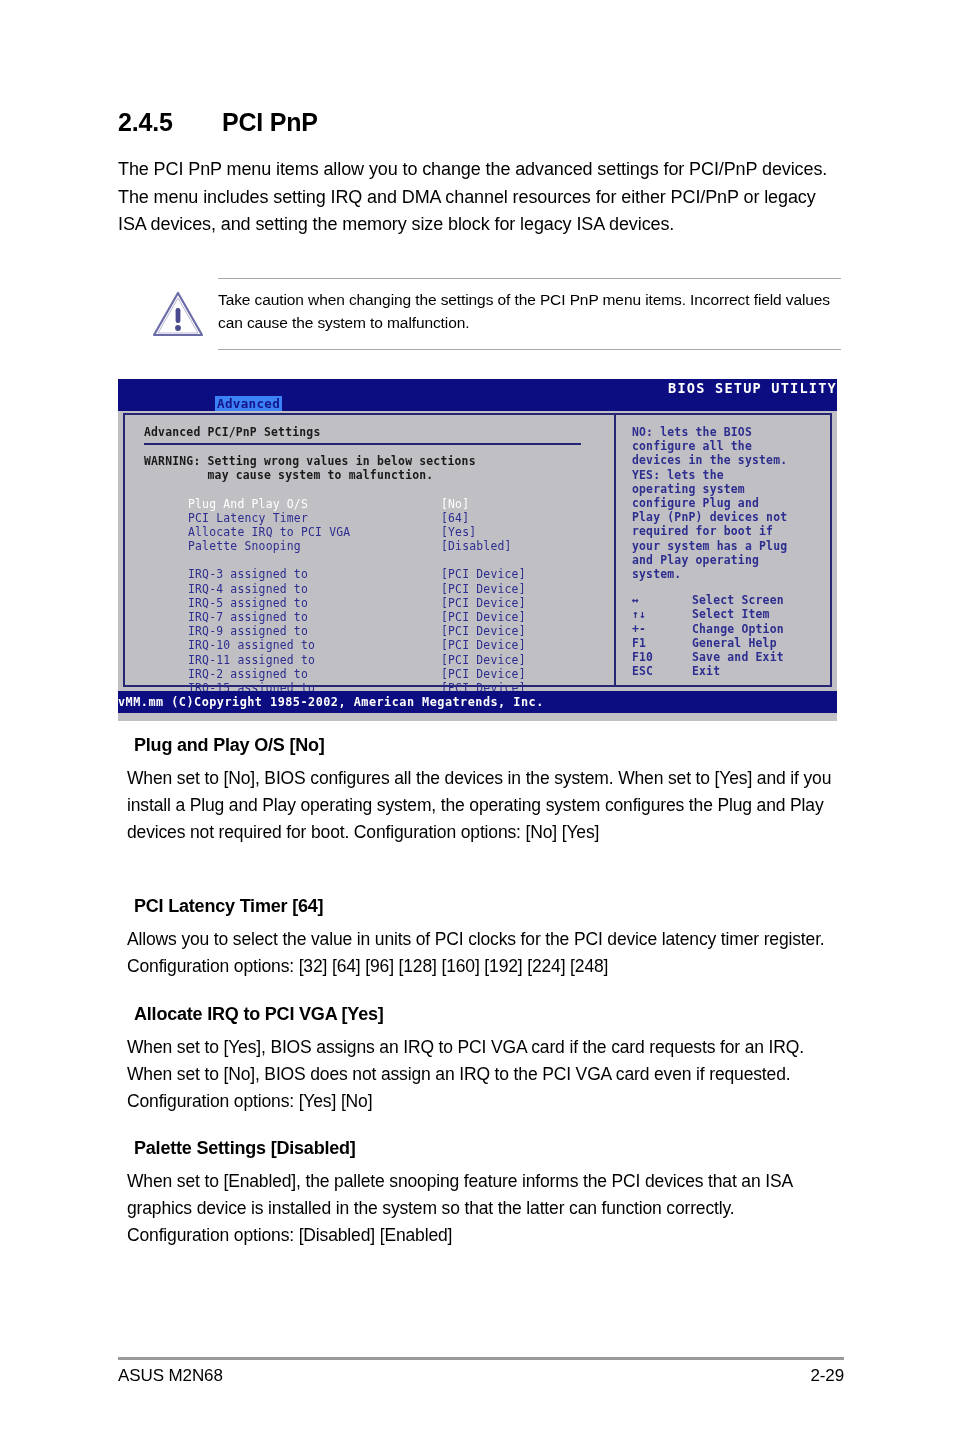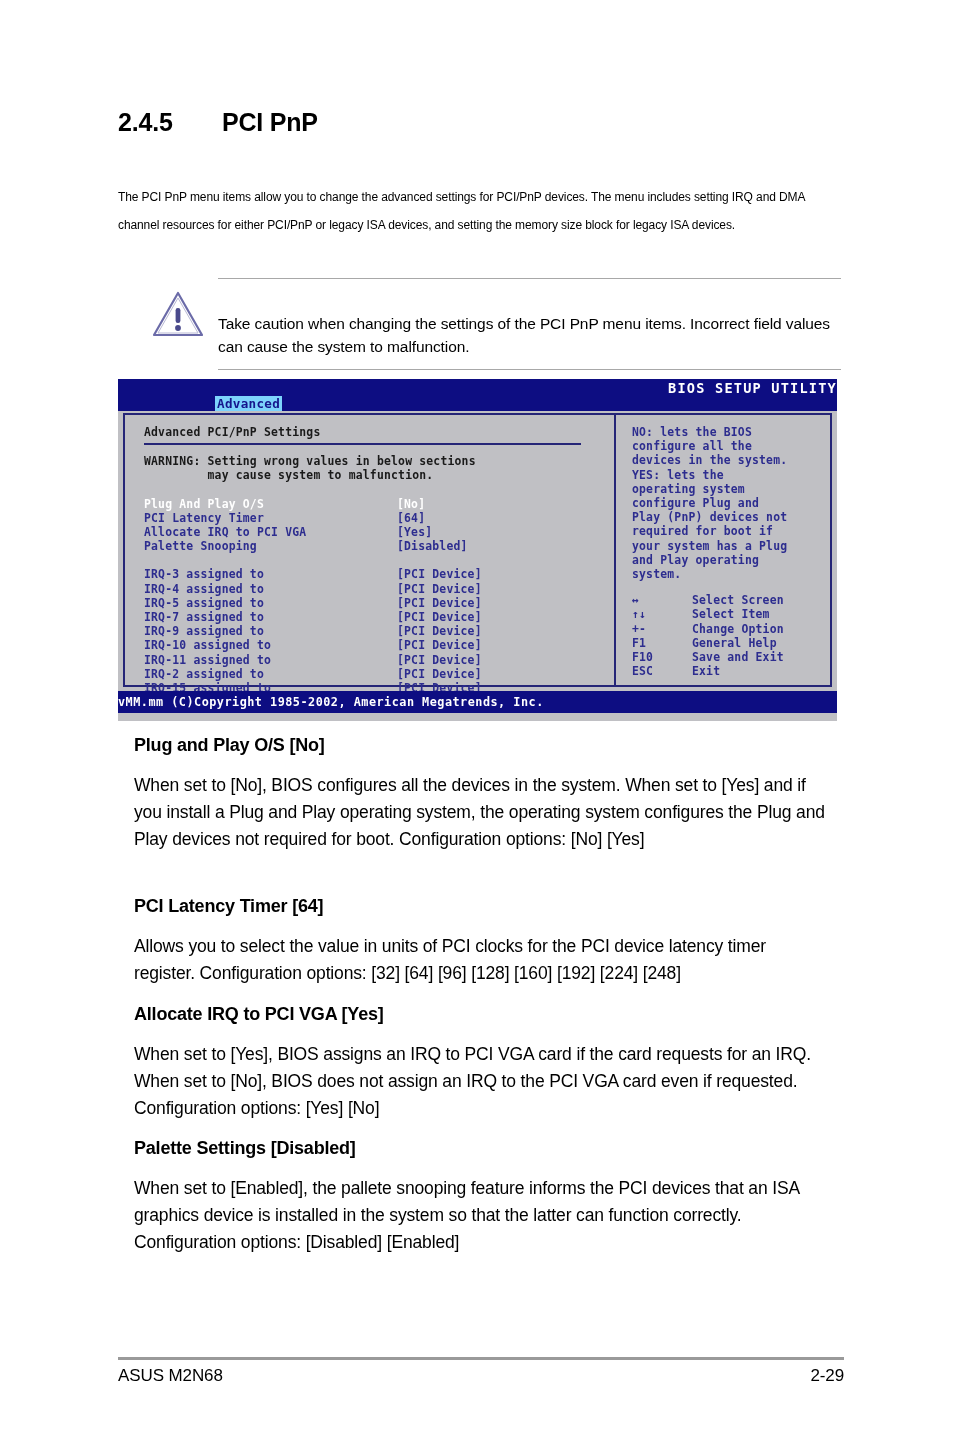--- a/index.html
+++ b/index.html
@@ -31,24 +31,23 @@
     font-weight: bold;
     letter-spacing: -0.2px;
   }
   .sec-num { display: inline-block; width: 104px; }
 
   .intro {
     position: absolute;
     left: 118px;
     top: 156px;
     width: 714px;
-    font-size: 12px;
+    font-size: 18px;
     line-height: 27.5px;
     letter-spacing: -0.1px;
-    margin-top: 28px;
   }
 
   
   .note {
     position: absolute;
     left: 137px;
     top: 278px;
     width: 704px;
   }
   .note-rule {
@@ -66,21 +65,20 @@
     flex: 0 0 81px;
     display: flex;
     justify-content: center;
     padding-top: 2px;
   }
   .note-text {
     font-size: 15.5px;
     line-height: 23px;
     letter-spacing: -0.1px;
     padding-right: 8px;
-    margin-top: 24px;
   }
 
   
   .bios {
     position: absolute;
     left: 118px;
     top: 379px;
     width: 719px;
     height: 342px;
     background: #c0c0c4;
@@ -100,21 +98,21 @@
     text-align: right;
     color: #ffffff;
     font-size: 13.6px;
     font-weight: bold;
     letter-spacing: 1.2px;
   }
   .bios-tab {
     position: absolute;
     left: 97px;
     top: 17px;
-    background: #7dd3fc;
+    background: #3b82f6;
     color: #15158c;
     font-size: 12.6px;
     font-weight: bold;
     padding: 0 2px;
     letter-spacing: 0.3px;
     line-height: 15px;
   }
   .bios-body {
     position: absolute;
     left: 5px;
@@ -146,21 +144,21 @@
   .bios-h { color: #1a1a1a; font-weight: bold; letter-spacing: 0.2px; }
   .bios-h-rule {
     height: 2px;
     background: #252577;
     width: 437px;
     margin: 4px 0 9px 0;
   }
   .warn { color: #1a1a1a; font-weight: bold; letter-spacing: 0.2px; white-space: pre; }
   .gap { height: 14px; }
 
-  .row { display: flex; white-space: pre; font-weight: bold; letter-spacing: 0.2px; }
+  .row { display: flex; white-space: pre; font-weight: normal; letter-spacing: 0.2px; margin-left: 44px; }
   .row .lab { width: 253px; flex: 0 0 253px; }
   .row.blue { color: #2d2d8f; }
   .row.sel  { color: #ffffff; }
   .row .val { color: inherit; }
   .row.sel .val { color: #ffffff; }
 
   .help-line { white-space: pre; letter-spacing: 0.2px; }
   .keys { margin-top: 12px; }
   .keyrow { display: flex; white-space: pre; letter-spacing: 0.2px; }
   .keyrow .k { width: 60px; flex: 0 0 60px; }
@@ -182,21 +180,21 @@
 
   
   .field { position: absolute; left: 118px; width: 726px; }
   .field h3 {
     margin: 0 0 9px 16px;
     font-size: 18px;
     font-weight: bold;
     letter-spacing: -0.2px;
   }
   .field p {
-    margin: 16px;
+    margin: 9px;
     font-size: 17.5px;
     line-height: 27px;
     letter-spacing: -0.15px;
   }
 
   #f1 { top: 735px; }
   #f2 { top: 896px; }
   #f3 { top: 1004px; }
   #f4 { top: 1138px; }
 

